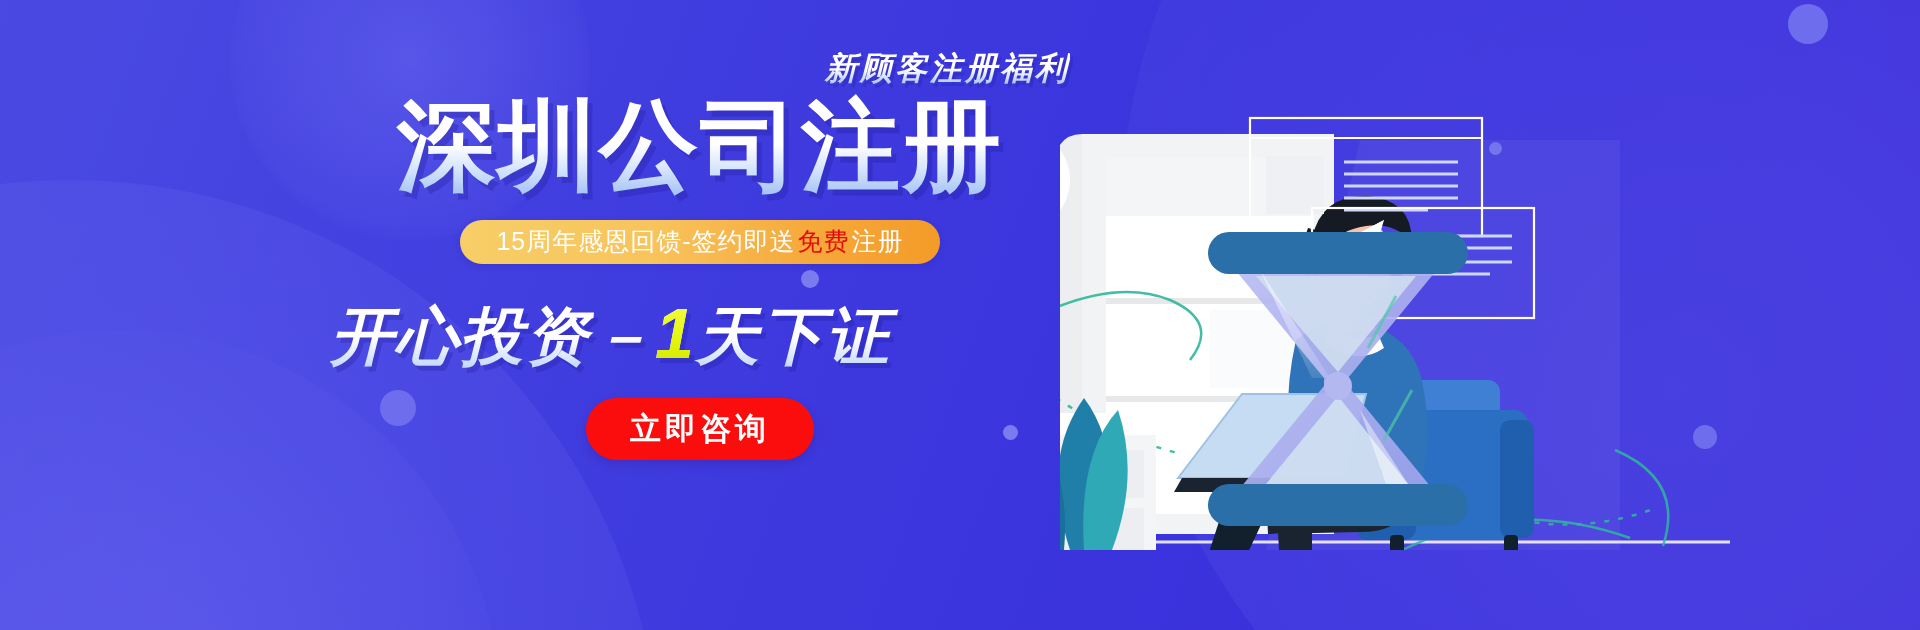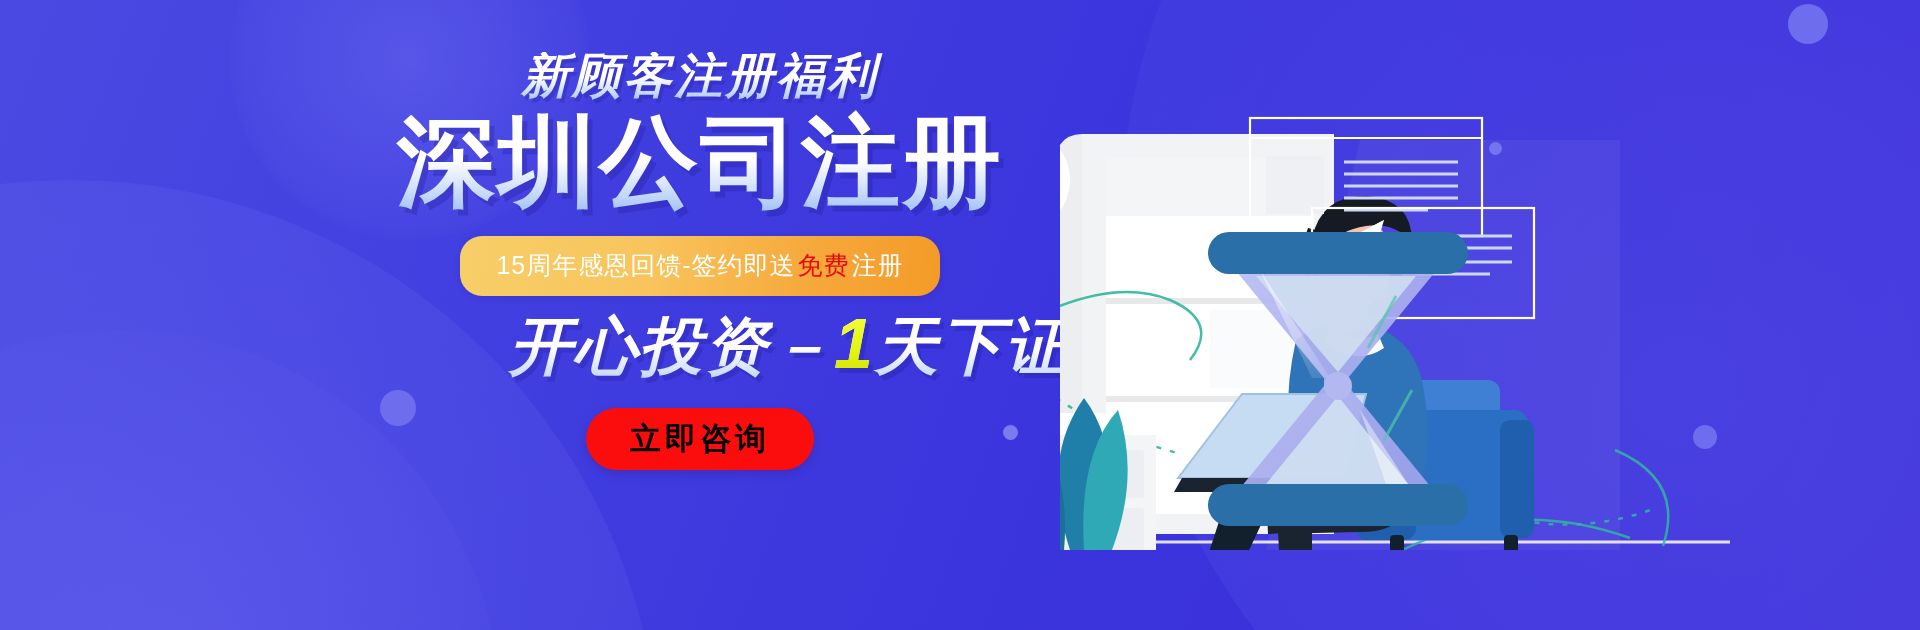--- a/index.html
+++ b/index.html
@@ -27,63 +27,63 @@
   .dot-2 { left:1788px; top:4px;  width:40px; height:40px; }
   .dot-3 { left:1693px; top:425px; width:24px; height:24px; }
   .dot-4 { left:1489px; top:142px; width:13px; height:13px; }
   .dot-5 { left:801px;  top:270px; width:18px; height:18px; background:#7b7bf0; }
   .dot-6 { left:1003px; top:425px; width:15px; height:15px; background:#7b7bf0; }
 
   
   .copy { position:absolute; left:330px; top:52px; width:740px; }
 
   .eyebrow {
-    font-size:48px; font-weight:700; font-style:italic;
-    letter-spacing:3px; text-align:center; line-height:1;
+    font-size:32px; font-weight:700; font-style:italic;
+    letter-spacing:3px; text-align:right; line-height:1;
     background:linear-gradient(180deg,#ffffff 0%,#ffffff 52%,#cfe0fb 80%,#a9c6f7 100%);
     -webkit-background-clip:text; background-clip:text; color:transparent;
     filter:drop-shadow(3px 4px 0 rgba(35,30,160,.30));
   }
   .headline {
     margin-top:10px;
     font-size:99px; font-weight:700; 
     letter-spacing:2px; text-align:center; line-height:1.05;
     background:linear-gradient(180deg,#ffffff 0%,#ffffff 48%,#d3e2fb 74%,#9fbff5 100%);
     -webkit-background-clip:text; background-clip:text; color:transparent;
     filter:drop-shadow(5px 6px 0 rgba(33,28,158,.32));
   }
 
   .badge {
-    margin:22px auto 0; width:480px; height:60px;
+    margin:22px auto 0; width:480px; height:44px;
     border-radius:22px;
     background:linear-gradient(95deg,#f7ce68 0%,#f8c45c 40%,#f6a93c 72%,#f39b28 100%);
     display:flex; align-items:center; justify-content:center;
     font-size:25px; font-weight:400; color:#ffffff; letter-spacing:1px;
     box-shadow:0 2px 6px rgba(40,30,140,.18);
   }
   .badge .hot { color:#e50b0b; font-weight:400; padding:0 2px; }
 
   .subline {
-    margin-top:8px; text-align:right;
+    margin-top:30px; text-align:left;
     font-size:63px; font-weight:700; font-style:italic; letter-spacing:2px;
     background:linear-gradient(180deg,#ffffff 0%,#ffffff 50%,#d5e3fb 76%,#a6c3f6 100%);
     -webkit-background-clip:text; background-clip:text; color:transparent;
     filter:drop-shadow(4px 5px 0 rgba(33,28,158,.30));
   }
   .subline .num {
     background:linear-gradient(180deg,#f4ff4a 0%,#e4f50c 60%,#cde000 100%);
     -webkit-background-clip:text; background-clip:text; color:transparent;
     font-size:70px;
   }
 
   .cta {
     margin:18px auto 0; width:228px; height:62px; border-radius:31px;
     background:#fb0d0d; border:none; cursor:pointer;
     display:flex; align-items:center; justify-content:center;
-    font-family:inherit; font-size:31px; font-weight:700; color:#000000; letter-spacing:4px;
+    font-family:inherit; font-size:31px; font-weight:700; color:#ffffff; letter-spacing:4px;
     box-shadow:0 4px 10px rgba(60,10,120,.25);
   }
 
   
   .scene { position:absolute; left:1060px; top:80px; width:800px; height:470px; }
   .scene svg { display:block; }
 </style>
 </head>
 <body>
 

